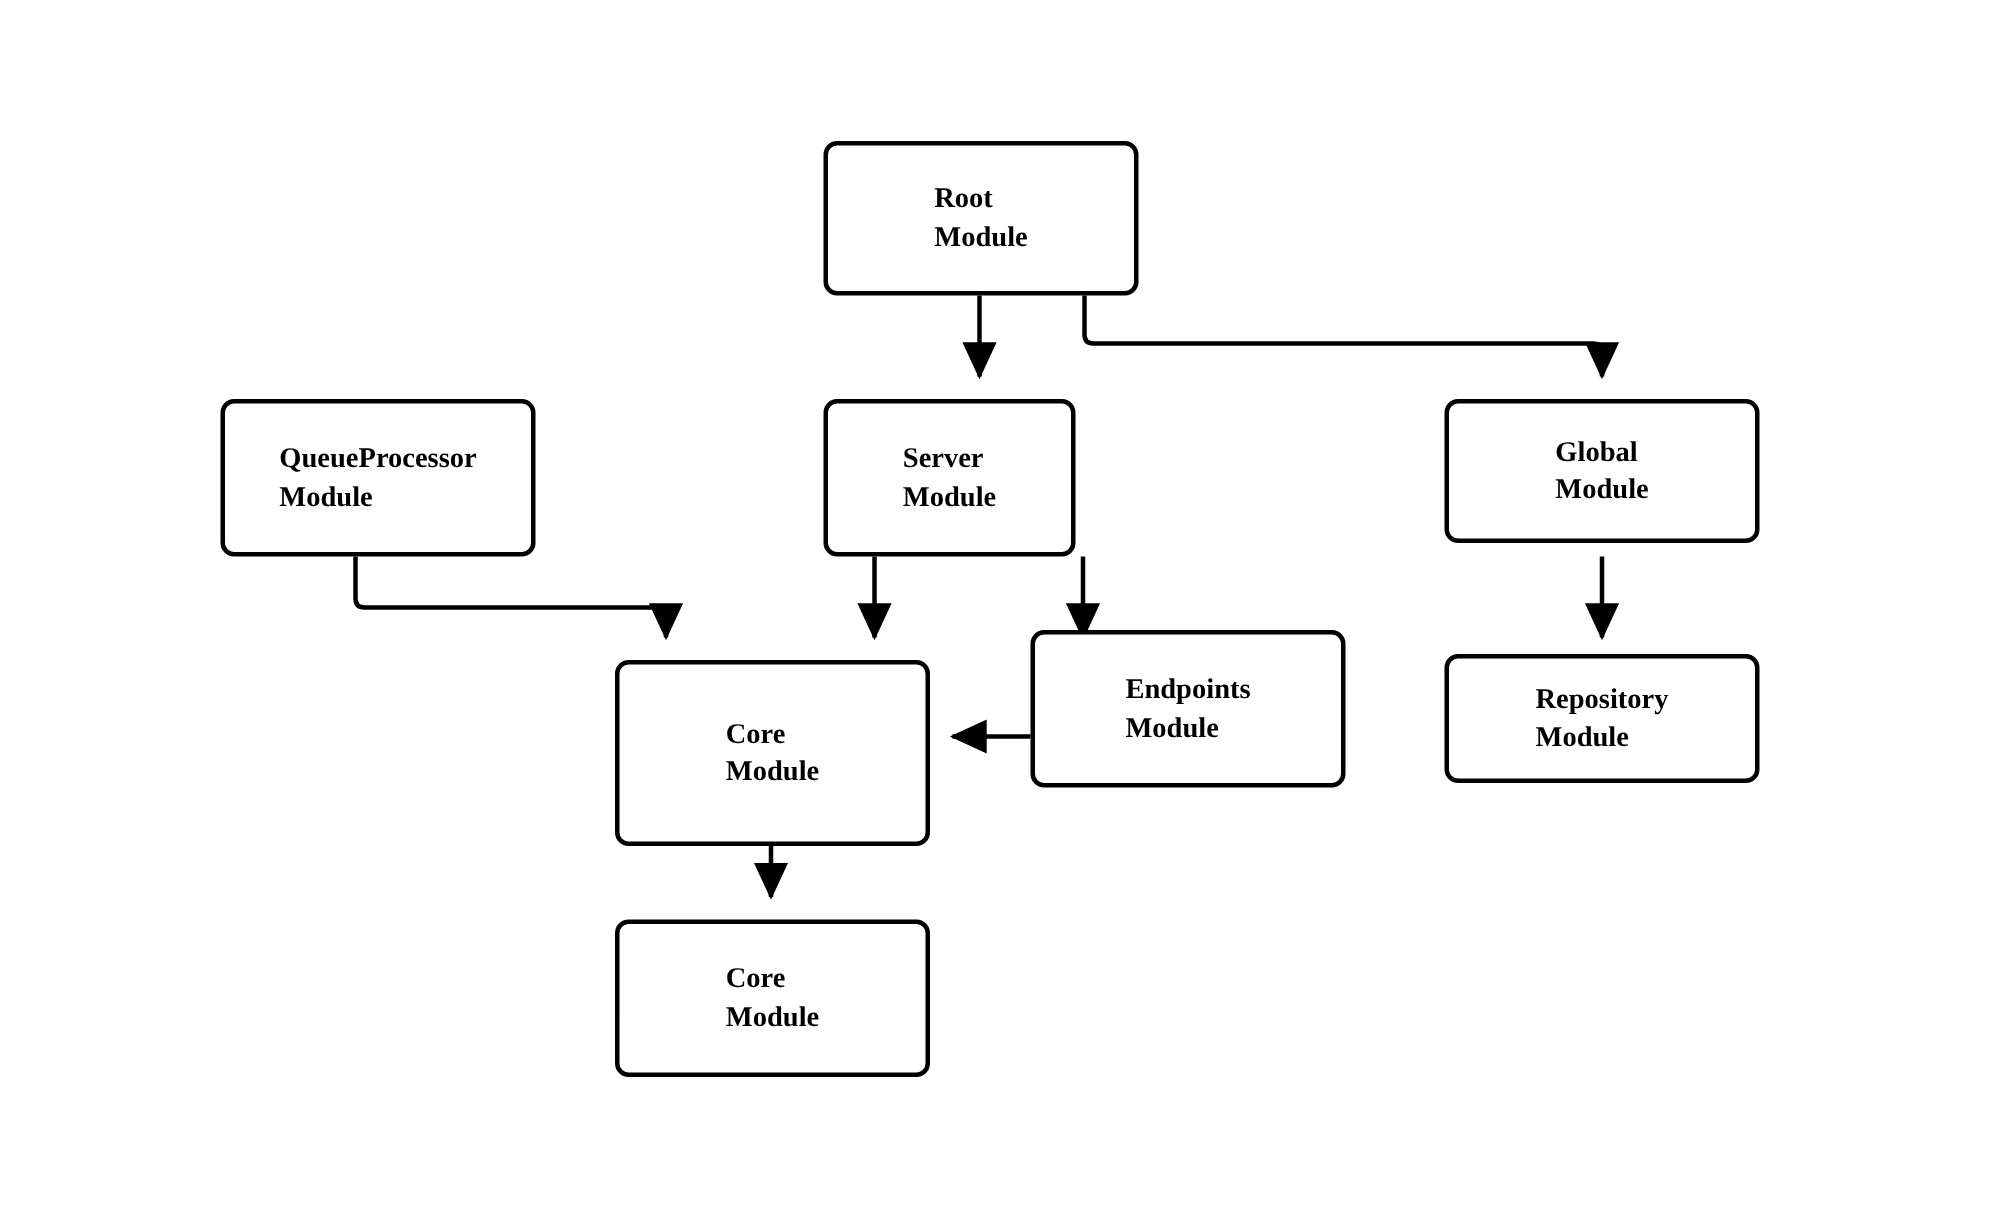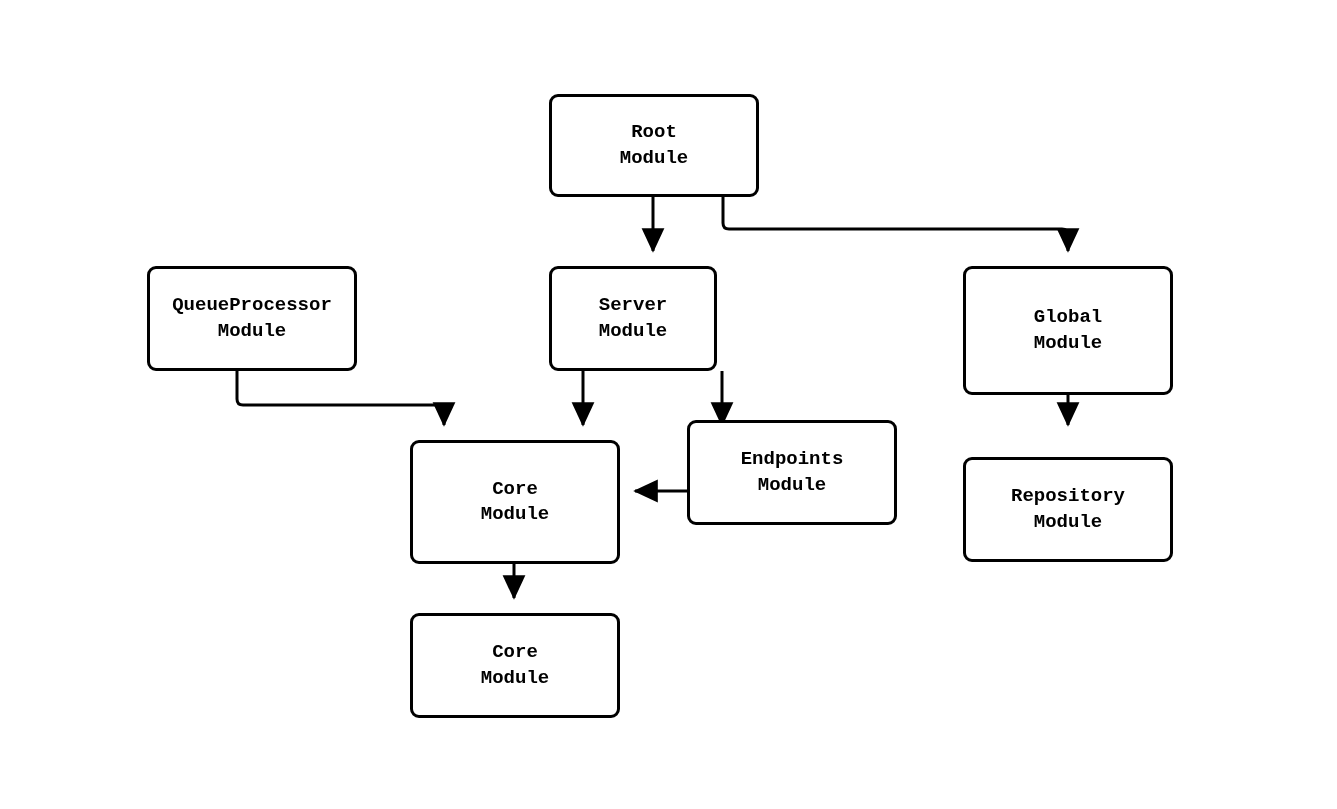--- a/index.html
+++ b/index.html
@@ -28,26 +28,26 @@
     position: absolute;
     box-sizing: border-box;
     background: #ffffff;
     border: 3px solid #000000;
     border-radius: 9px;
     display: flex;
     align-items: center;
     justify-content: center;
   }
   .node-label {
-    font-family: Liberation Mono, monospace;
+    font-family: Liberation Serif, serif;
     font-size: 19px;
     font-weight: 700;
     line-height: 1.33;
     color: #000000;
-    text-align: center;
+    text-align: left;
     white-space: pre-line;
     letter-spacing: 0px;
   }
 </style>
 </head>
 <body>
 
 <div id="canvas">
 
   <svg id="edge-layer" viewBox="0 0 1337 809" width="1337" height="809" xmlns="http://www.w3.org/2000/svg">
@@ -85,36 +85,36 @@
   <div class="node" style="left:133px; top:266px; width:210px; height:105px;margin-left:14px;">
     <div class="node-label">QueueProcessor
 Module</div>
   </div>
 
   <div class="node" style="left:549px; top:266px; width:168px; height:105px;">
     <div class="node-label">Server
 Module</div>
   </div>
 
-  <div class="node" style="left:963px; top:266px; width:210px; height:129px;">
+  <div class="node" style="left:963px; top:266px; width:210px; height:96px;">
     <div class="node-label">Global
 Module</div>
   </div>
 
   <div class="node" style="left:410px; top:440px; width:210px; height:124px;">
     <div class="node-label">Core
 Module</div>
   </div>
 
   <div class="node" style="left:687px; top:420px; width:210px; height:105px;">
     <div class="node-label">Endpoints
 Module</div>
   </div>
 
-  <div class="node" style="left:963px; top:457px; width:210px; height:105px;">
+  <div class="node" style="left:963px; top:436px; width:210px; height:86px;">
     <div class="node-label">Repository
 Module</div>
   </div>
 
   <div class="node" style="left:410px; top:613px; width:210px; height:105px;">
     <div class="node-label">Core
 Module</div>
   </div>
 
 </div>

